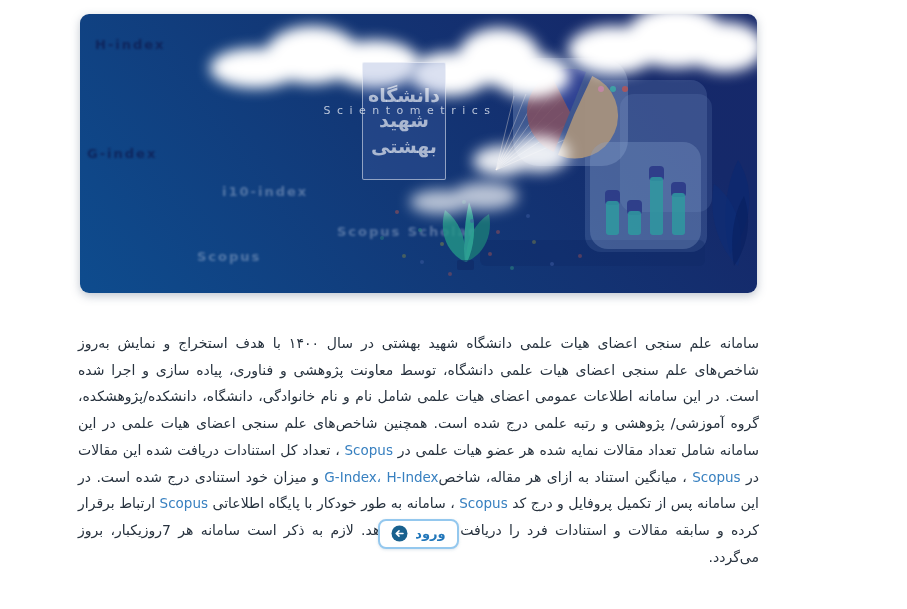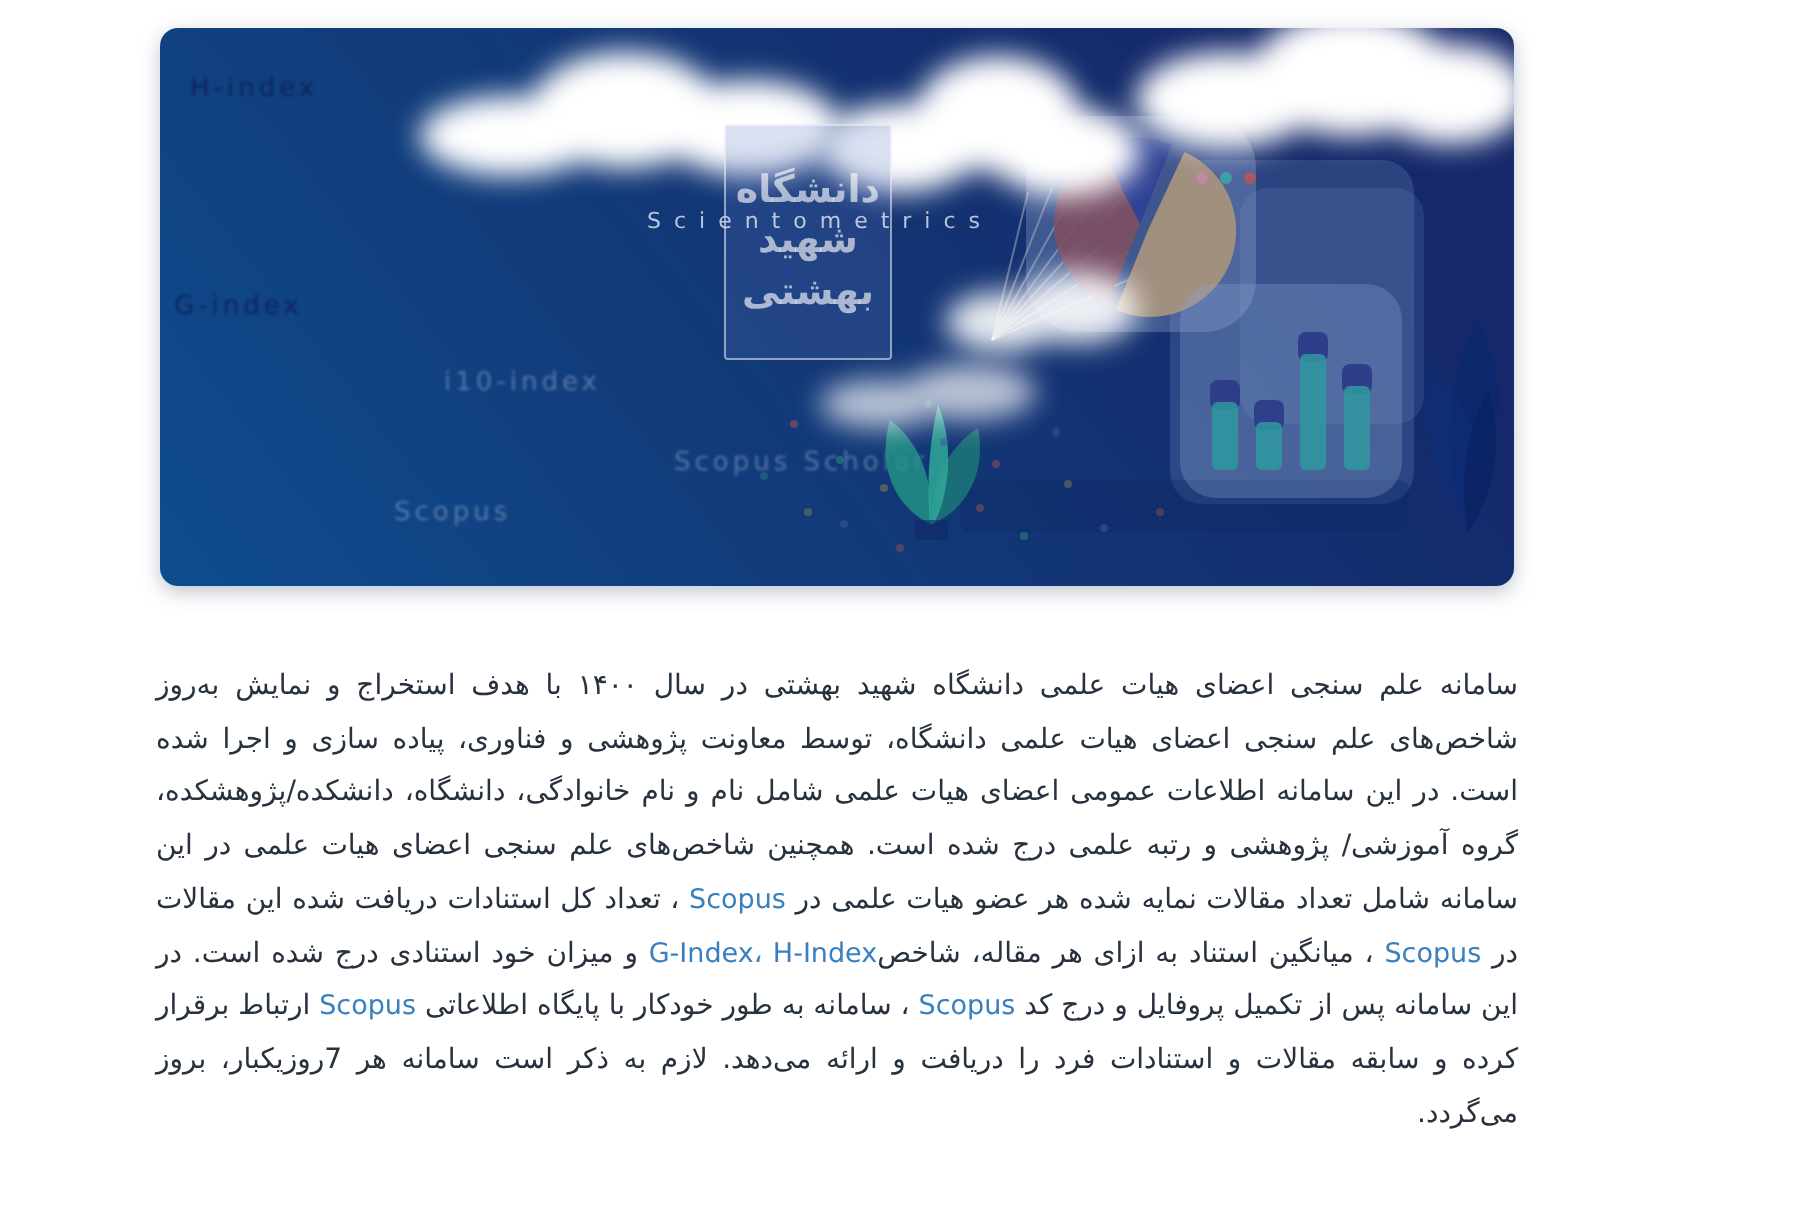--- a/index.html
+++ b/index.html
@@ -4,21 +4,21 @@
 <style>
   html,body{margin:0;padding:0;background:#fff;}
   .page{position:relative;width:907px;height:609px;background:#ffffff;overflow:hidden;
         font-family:"DejaVu Sans",sans-serif;}
 
   
   .hero{position:absolute;left:80px;top:14px;width:677px;height:279px;border-radius:9px;overflow:hidden;
         background:linear-gradient(52deg,#0e4c8e 0%,#123877 45%,#15296a 82%,#16286a 100%);
         box-shadow:0 3px 10px rgba(90,105,130,.38);}
 
-  .wm{position:absolute;font-weight:normal;white-space:nowrap;filter:blur(.8px);}
+  .wm{position:absolute;font-weight:bold;white-space:nowrap;filter:blur(.8px);}
   .wm-dark{color:#0e1d52;opacity:.8;font-size:13px;letter-spacing:2px;}
   .wm-light{color:#b3c2da;opacity:.42;font-size:13px;letter-spacing:2px;}
   .wm-side{color:#9db1d0;opacity:.5;font-size:14px;letter-spacing:3px;}
 
   
   .cloud{position:absolute;filter:blur(7px);}
   .cloud i{position:absolute;display:block;background:#fff;border-radius:50%;}
 
   
   .card{position:absolute;border-radius:16px;}
@@ -170,14 +170,25 @@
 
     <div class="logobox">دانشگاه شهید بهشتی</div>
 
     <div class="title-wrap">
       <div class="subtitle">Scientometrics</div>
     </div>
   </div>
 
   <p class="desc"><span>سامانه علم سنجی اعضای هیات علمی دانشگاه شهید بهشتی در سال ۱۴۰۰ با هدف استخراج و نمایش به‌روز شاخص‌های علم سنجی اعضای هیات علمی دانشگاه، توسط معاونت پژوهشی و فناوری، پیاده سازی و اجرا شده است. در این سامانه اطلاعات عمومی اعضای هیات علمی شامل نام و نام خانوادگی، دانشگاه، دانشکده/پژوهشکده، گروه آموزشی/ پژوهشی و رتبه علمی درج شده است. همچنین شاخص‌های علم سنجی اعضای هیات علمی در این سامانه شامل تعداد مقالات نمایه شده هر عضو هیات علمی در </span><span class="latin">Scopus</span><span> ، تعداد کل استنادات دریافت شده این مقالات در </span><span class="latin">Scopus</span><span> ، میانگین استناد به ازای هر مقاله، شاخص‌</span><span class="latin">G-Index، H-Index</span><span> و میزان خود استنادی درج شده است. در این سامانه پس از تکمیل پروفایل و درج کد </span><span class="latin">Scopus</span><span> ، سامانه به طور خودکار با پایگاه اطلاعاتی </span><span class="latin">Scopus</span><span> ارتباط برقرار کرده و سابقه مقالات و استنادات فرد را دریافت و ارائه می‌دهد. لازم به ذکر است سامانه هر 7روزیکبار، بروز می‌گردد.</span></p>
 
+  <div class="login-row">
+    <button class="login-btn">
+      <span style="display:inline-flex;">
+        <svg width="17" height="17" viewBox="0 0 17 17">
+          <circle cx="8.5" cy="8.5" r="8" fill="#19618e"></circle>
+          <path d="M12 8.5 H5.4 M8 5.8 L5.2 8.5 L8 11.2" stroke="#fff" stroke-width="1.6" fill="none" stroke-linecap="round" stroke-linejoin="round"></path>
+        </svg>
+      </span>
+      <span>ورود</span>
+    </button>
+  </div>
 
 </div>
 
 </body></html>

